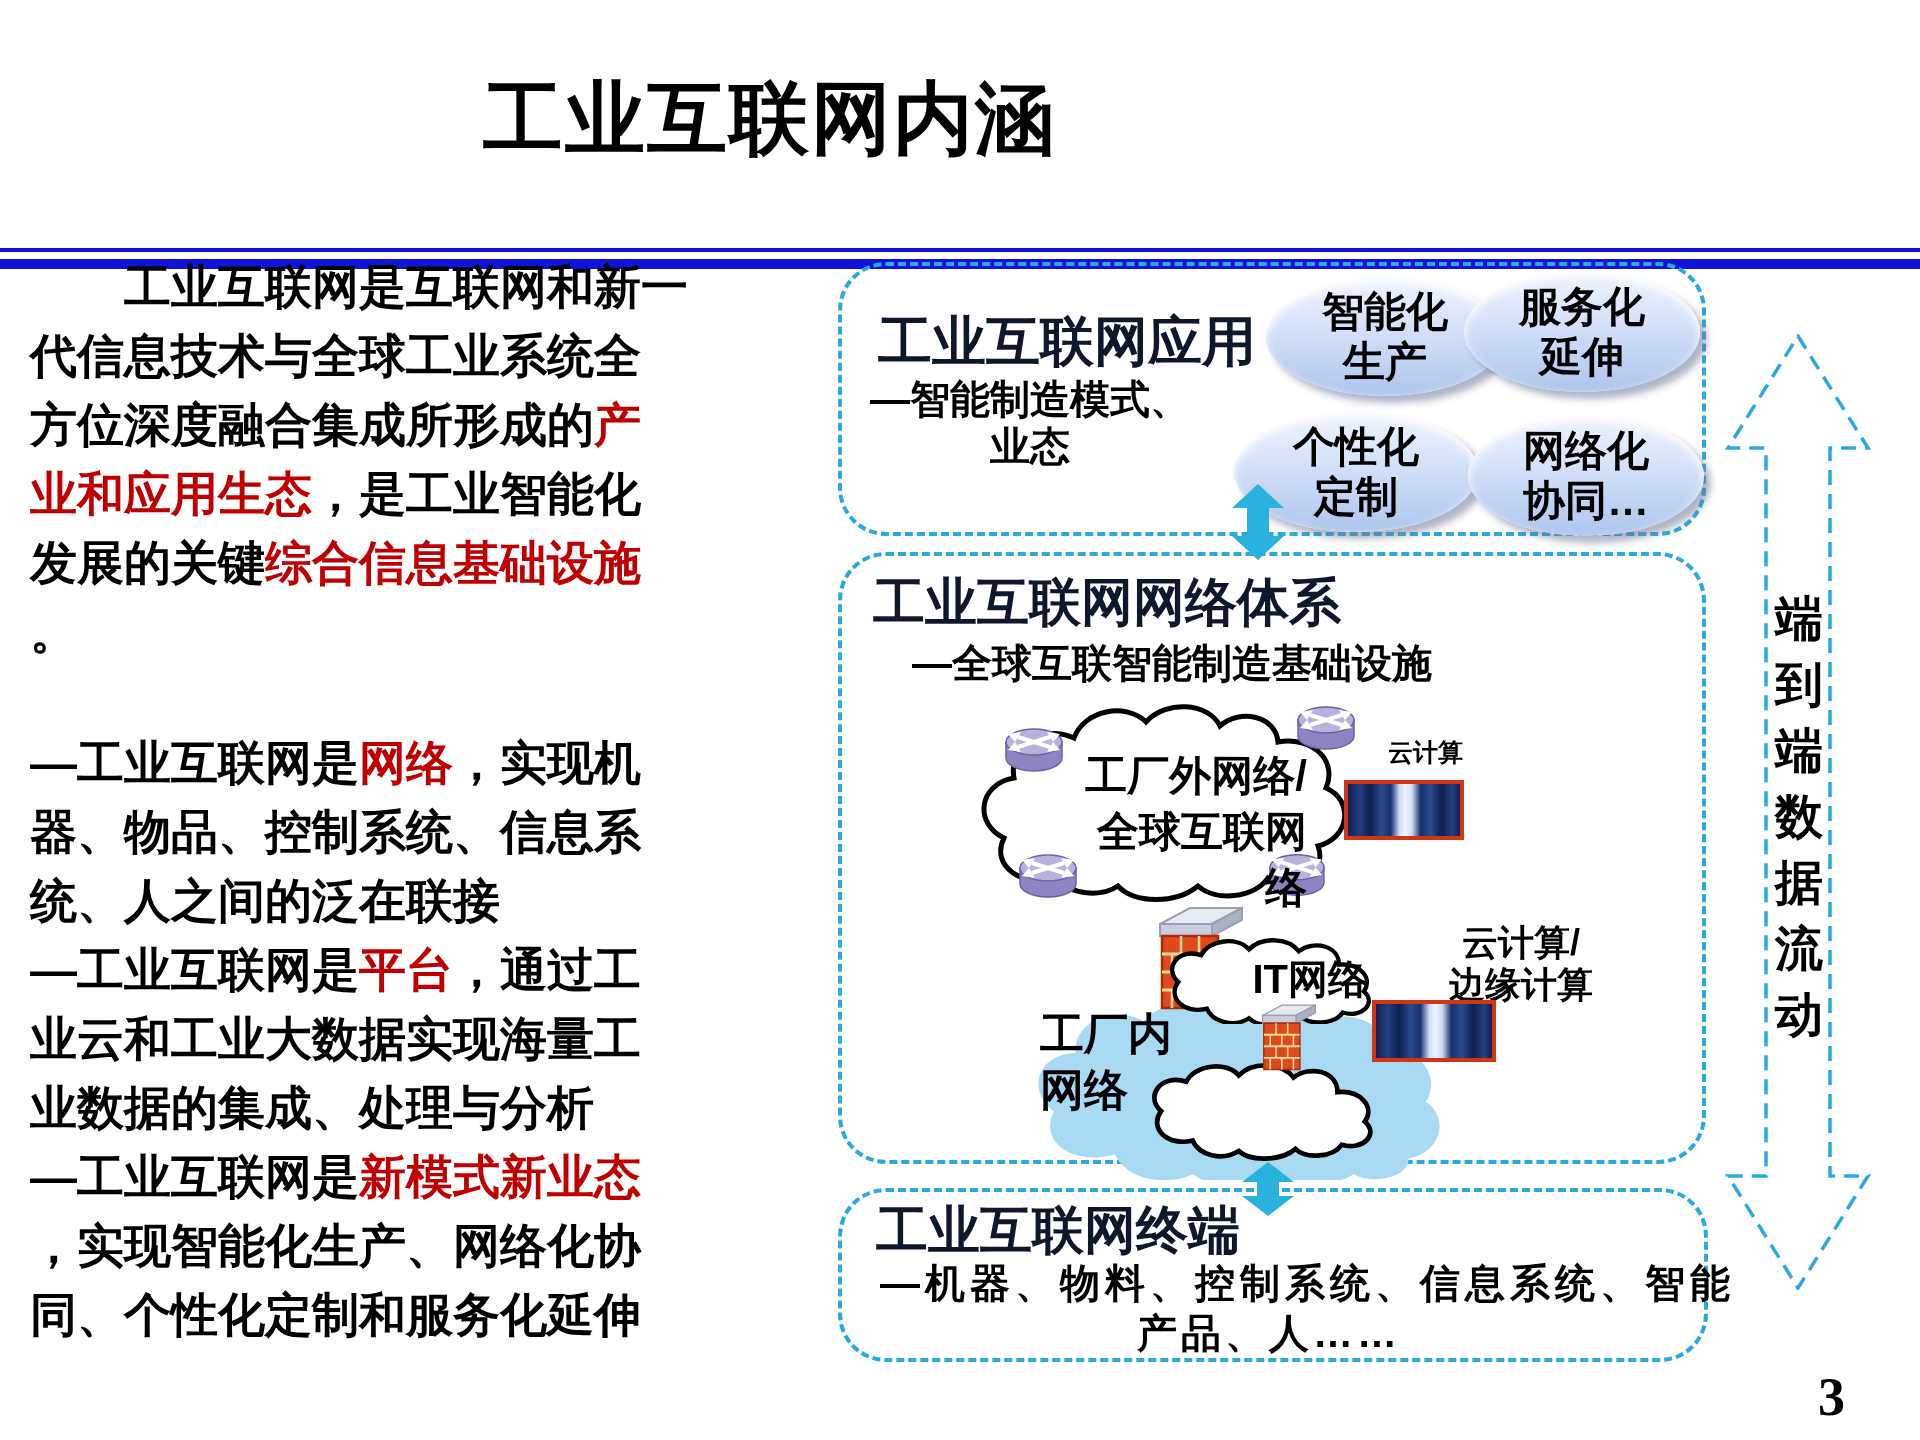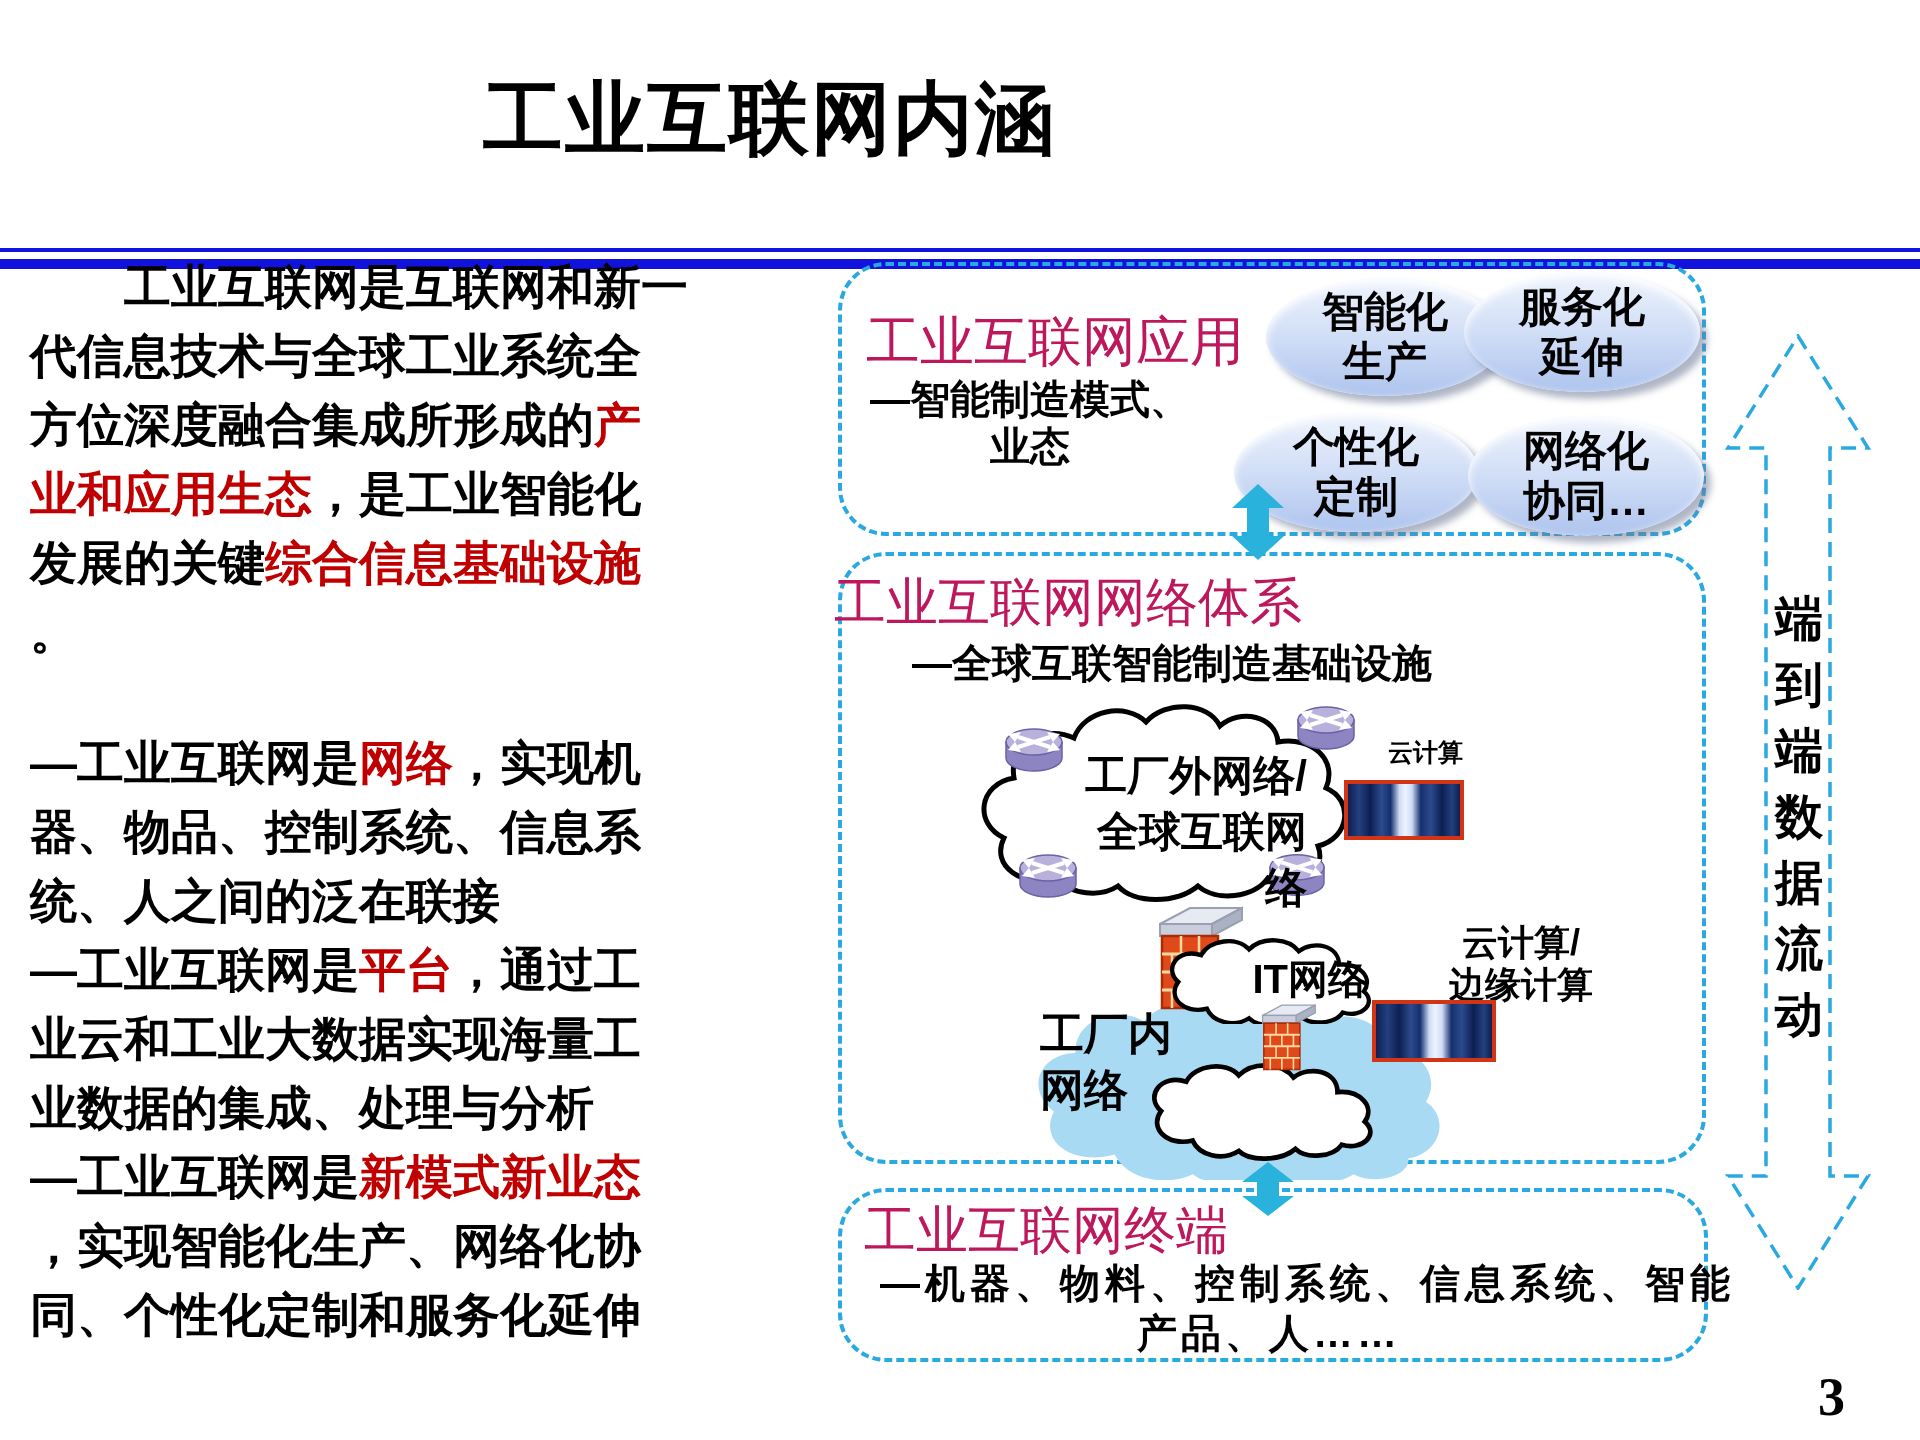--- a/index.html
+++ b/index.html
@@ -9,21 +9,21 @@
   .title{top:66px;left:0;width:1540px;text-align:center;font-size:80px;font-weight:bold;letter-spacing:2px;}
   .rule{left:0;width:1920px;background:#1212dd;}
   .rule-thin{top:248px;height:4px;}
   .rule-thick{top:259px;height:10px;}
   .left-text{top:252px;left:30px;width:640px;font-size:47px;font-weight:bold;line-height:69px;}
   .left-text .ln{white-space:nowrap;}
   .indent{padding-left:94px;}
   .pgap{height:62px;}
   .red{color:#c00000;}
   .dashed-box{border:4px dashed #2aa9e0;border-radius:48px;background:transparent;z-index:1;}
-  .box-title{font-weight:normal;color:#be185d;z-index:2;}
+  .box-title{font-weight:bold;color:#0f172a;z-index:2;margin-left:12px;}
   .box-sub{font-weight:bold;color:#000;z-index:2;white-space:pre-line;}
   .bubble{z-index:3;border-radius:50%;display:flex;align-items:center;justify-content:center;
           text-align:center;font-weight:bold;font-size:42px;line-height:50px;white-space:pre-line;
           background:linear-gradient(180deg,#eff4fd 0%,#d4e0f7 45%,#aec4ee 100%);
           box-shadow:7px 7px 7px rgba(110,120,150,.55), inset 0 4px 10px #ffffff;}
   .cloud-label{z-index:6;font-weight:bold;text-align:right;white-space:pre-line;}
   .side-label{z-index:6;font-weight:bold;white-space:pre-line;}
   .server{z-index:6;border:4px solid #d23515;
           background:linear-gradient(90deg,#0d1f52 0%,#24407f 10%,#0d1f52 20%,#2c4a8e 30%,#16306e 38%,
                      #cfdcf5 46%,#eef4ff 51%,#cfdcf5 57%,#16306e 65%,#2c4a8e 74%,#0d1f52 84%,#24407f 93%,#0d1f52 100%);}
@@ -72,21 +72,21 @@
   <div class="abs bubble" style="left:1234px;top:412px;width:244px;height:120px;">个性化
 定制</div>
   <div class="abs bubble" style="left:1468px;top:416px;width:236px;height:120px;">网络化
 协同…</div>
 
   <svg class="abs z5" style="left:1232px;top:484px;" width="52" height="76" viewBox="0 0 52 76">
     <polygon points="26,0 52,24 37,24 37,52 52,52 26,76 0,52 15,52 15,24 0,24" fill="#29b3dc"></polygon>
   </svg>
 
   <div class="abs dashed-box" style="left:838px;top:552px;width:860px;height:604px;"></div>
-  <div class="abs box-title" style="left:834px;top:568px;font-size:52px;text-align:center;">工业互联网网络体系</div>
+  <div class="abs box-title" style="left:861px;top:568px;font-size:52px;text-align:center;">工业互联网网络体系</div>
   <div class="abs box-sub" style="left:912px;top:636px;font-size:40px;">—全球互联智能制造基础设施</div>
 
   <svg class="abs z4" style="left:962px;top:698px;" width="424" height="212" viewBox="0 0 420 212">
     <path d="M96 182 C58 190,26 168,40 140 C10 126,14 86,50 80 C44 46,80 26,110 40 C120 12,162 4,182 24
              C202 2,244 4,256 28 C276 10,312 18,314 44 C348 38,374 62,362 90 C390 102,386 140,354 148
              C364 176,332 194,304 180 C290 200,252 204,234 188 C212 206,170 206,154 188 C136 200,106 196,96 182 Z" fill="#ffffff" stroke="#000" stroke-width="5"></path>
   </svg>
   <div class="abs cloud-label" style="left:1075px;top:748px;width:232px;font-size:42px;line-height:56px;">工厂外网络/
 全球互联网络</div>
 

